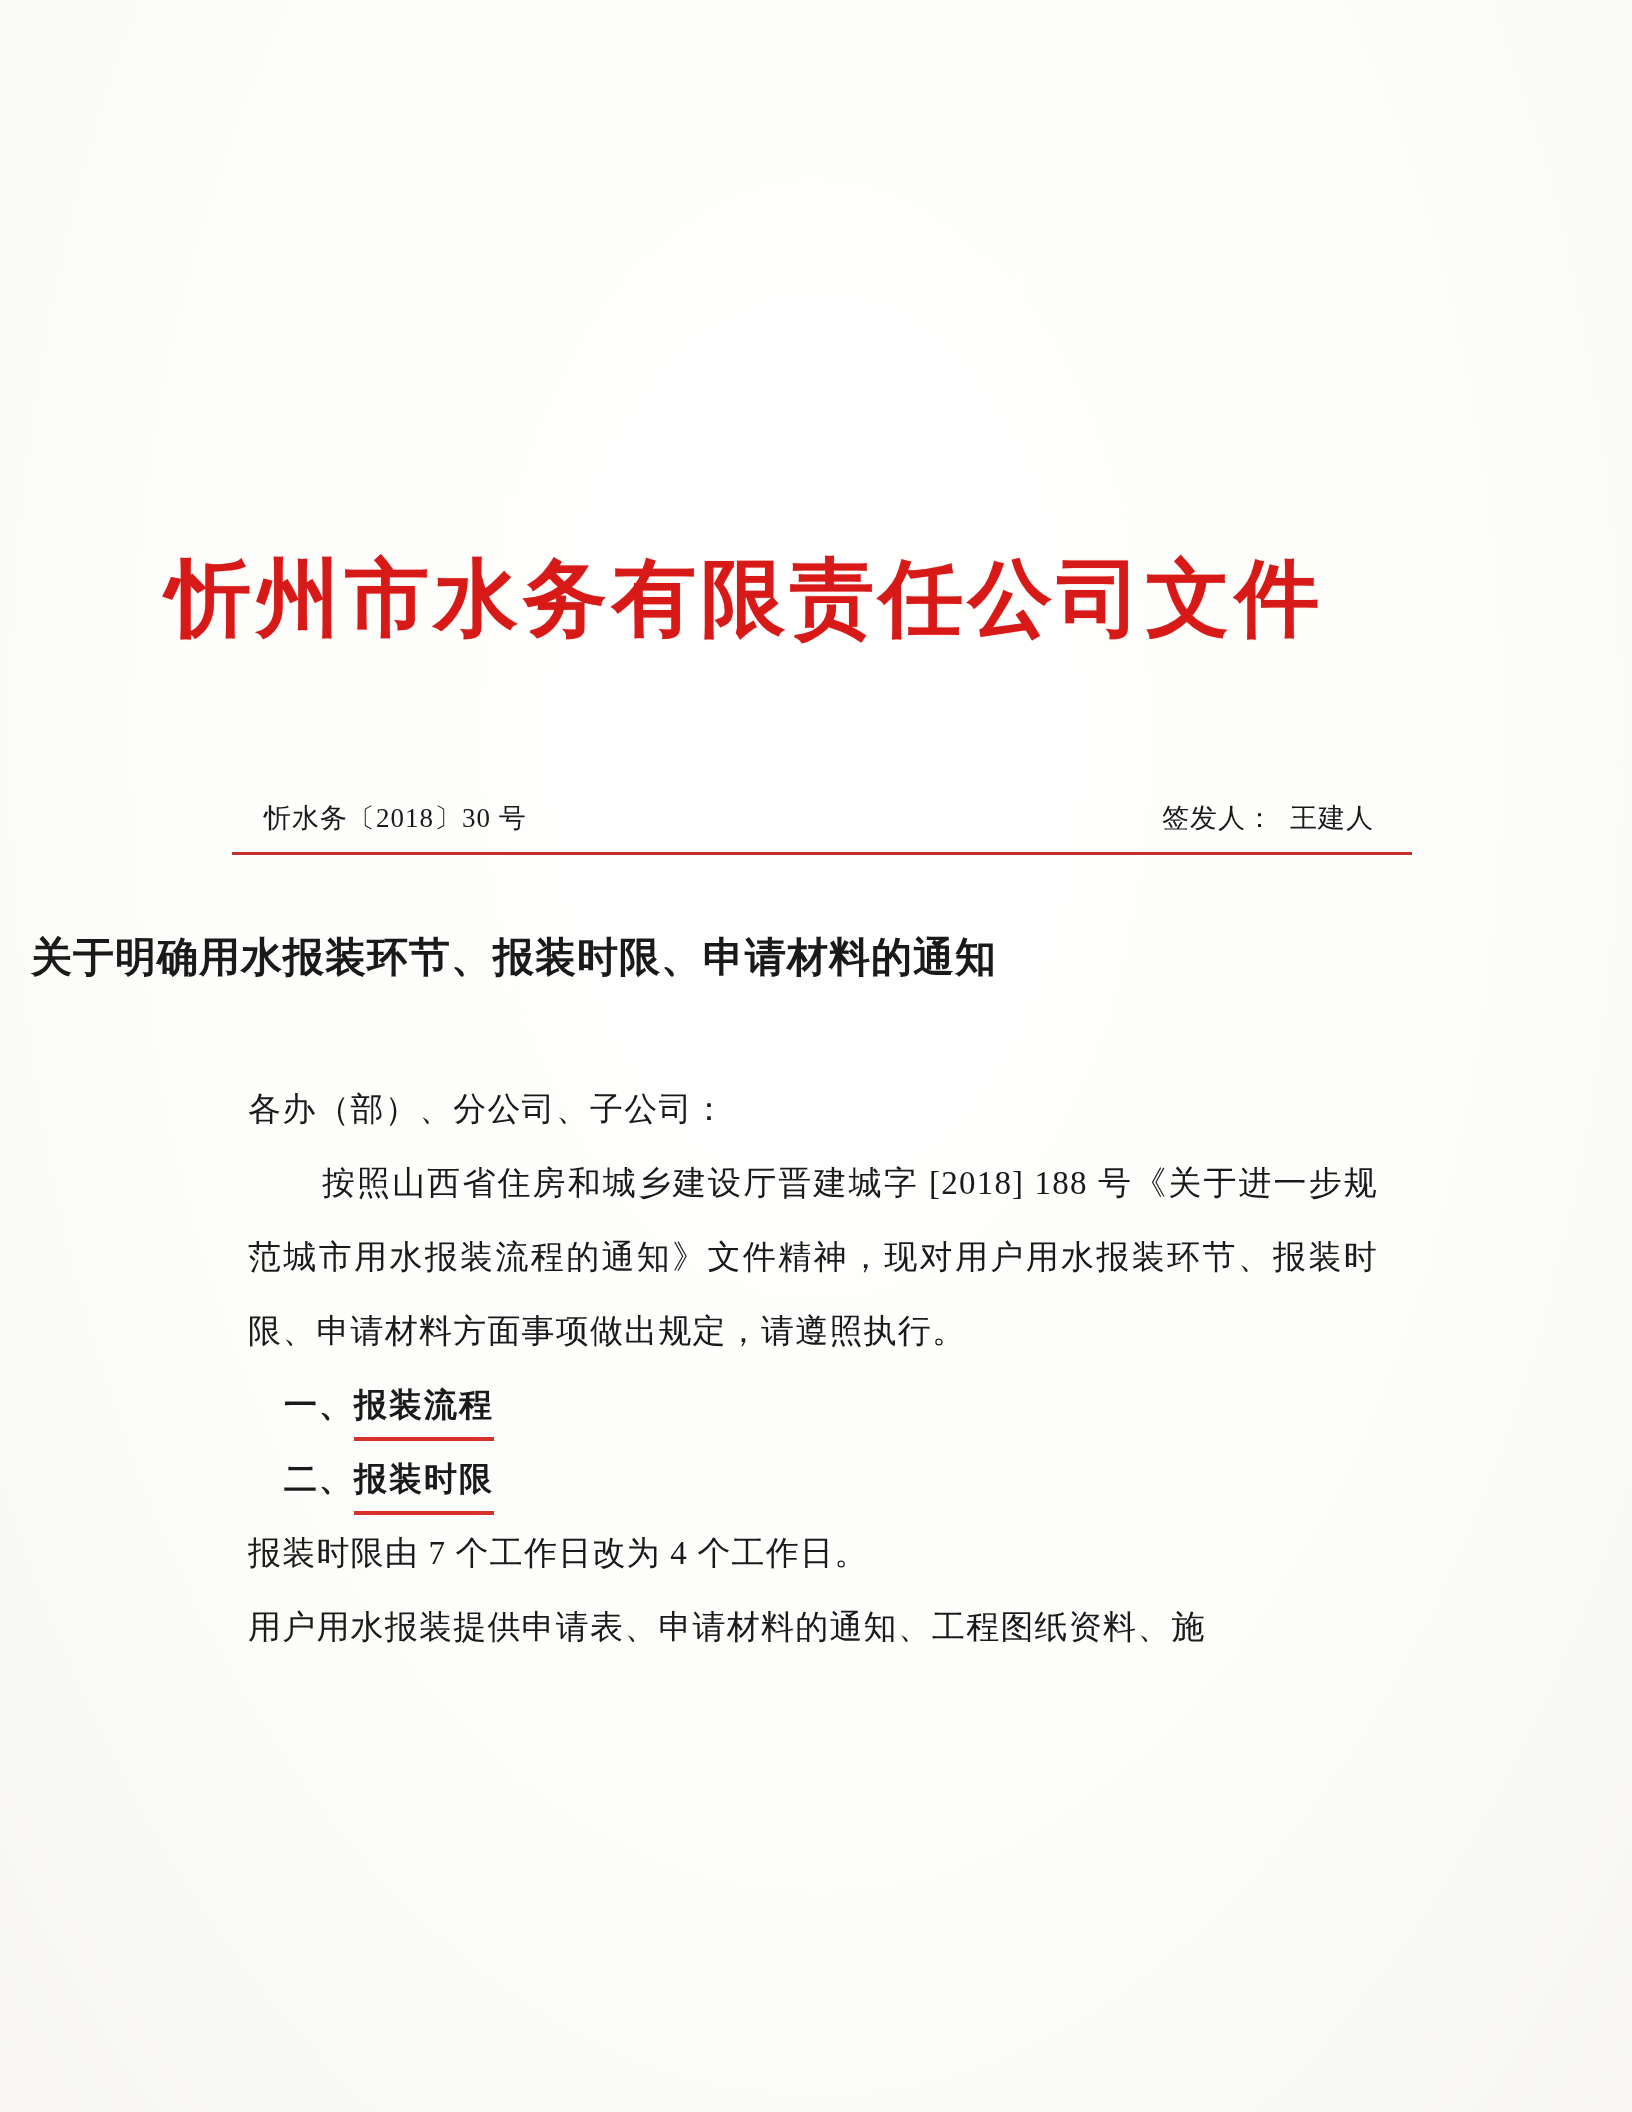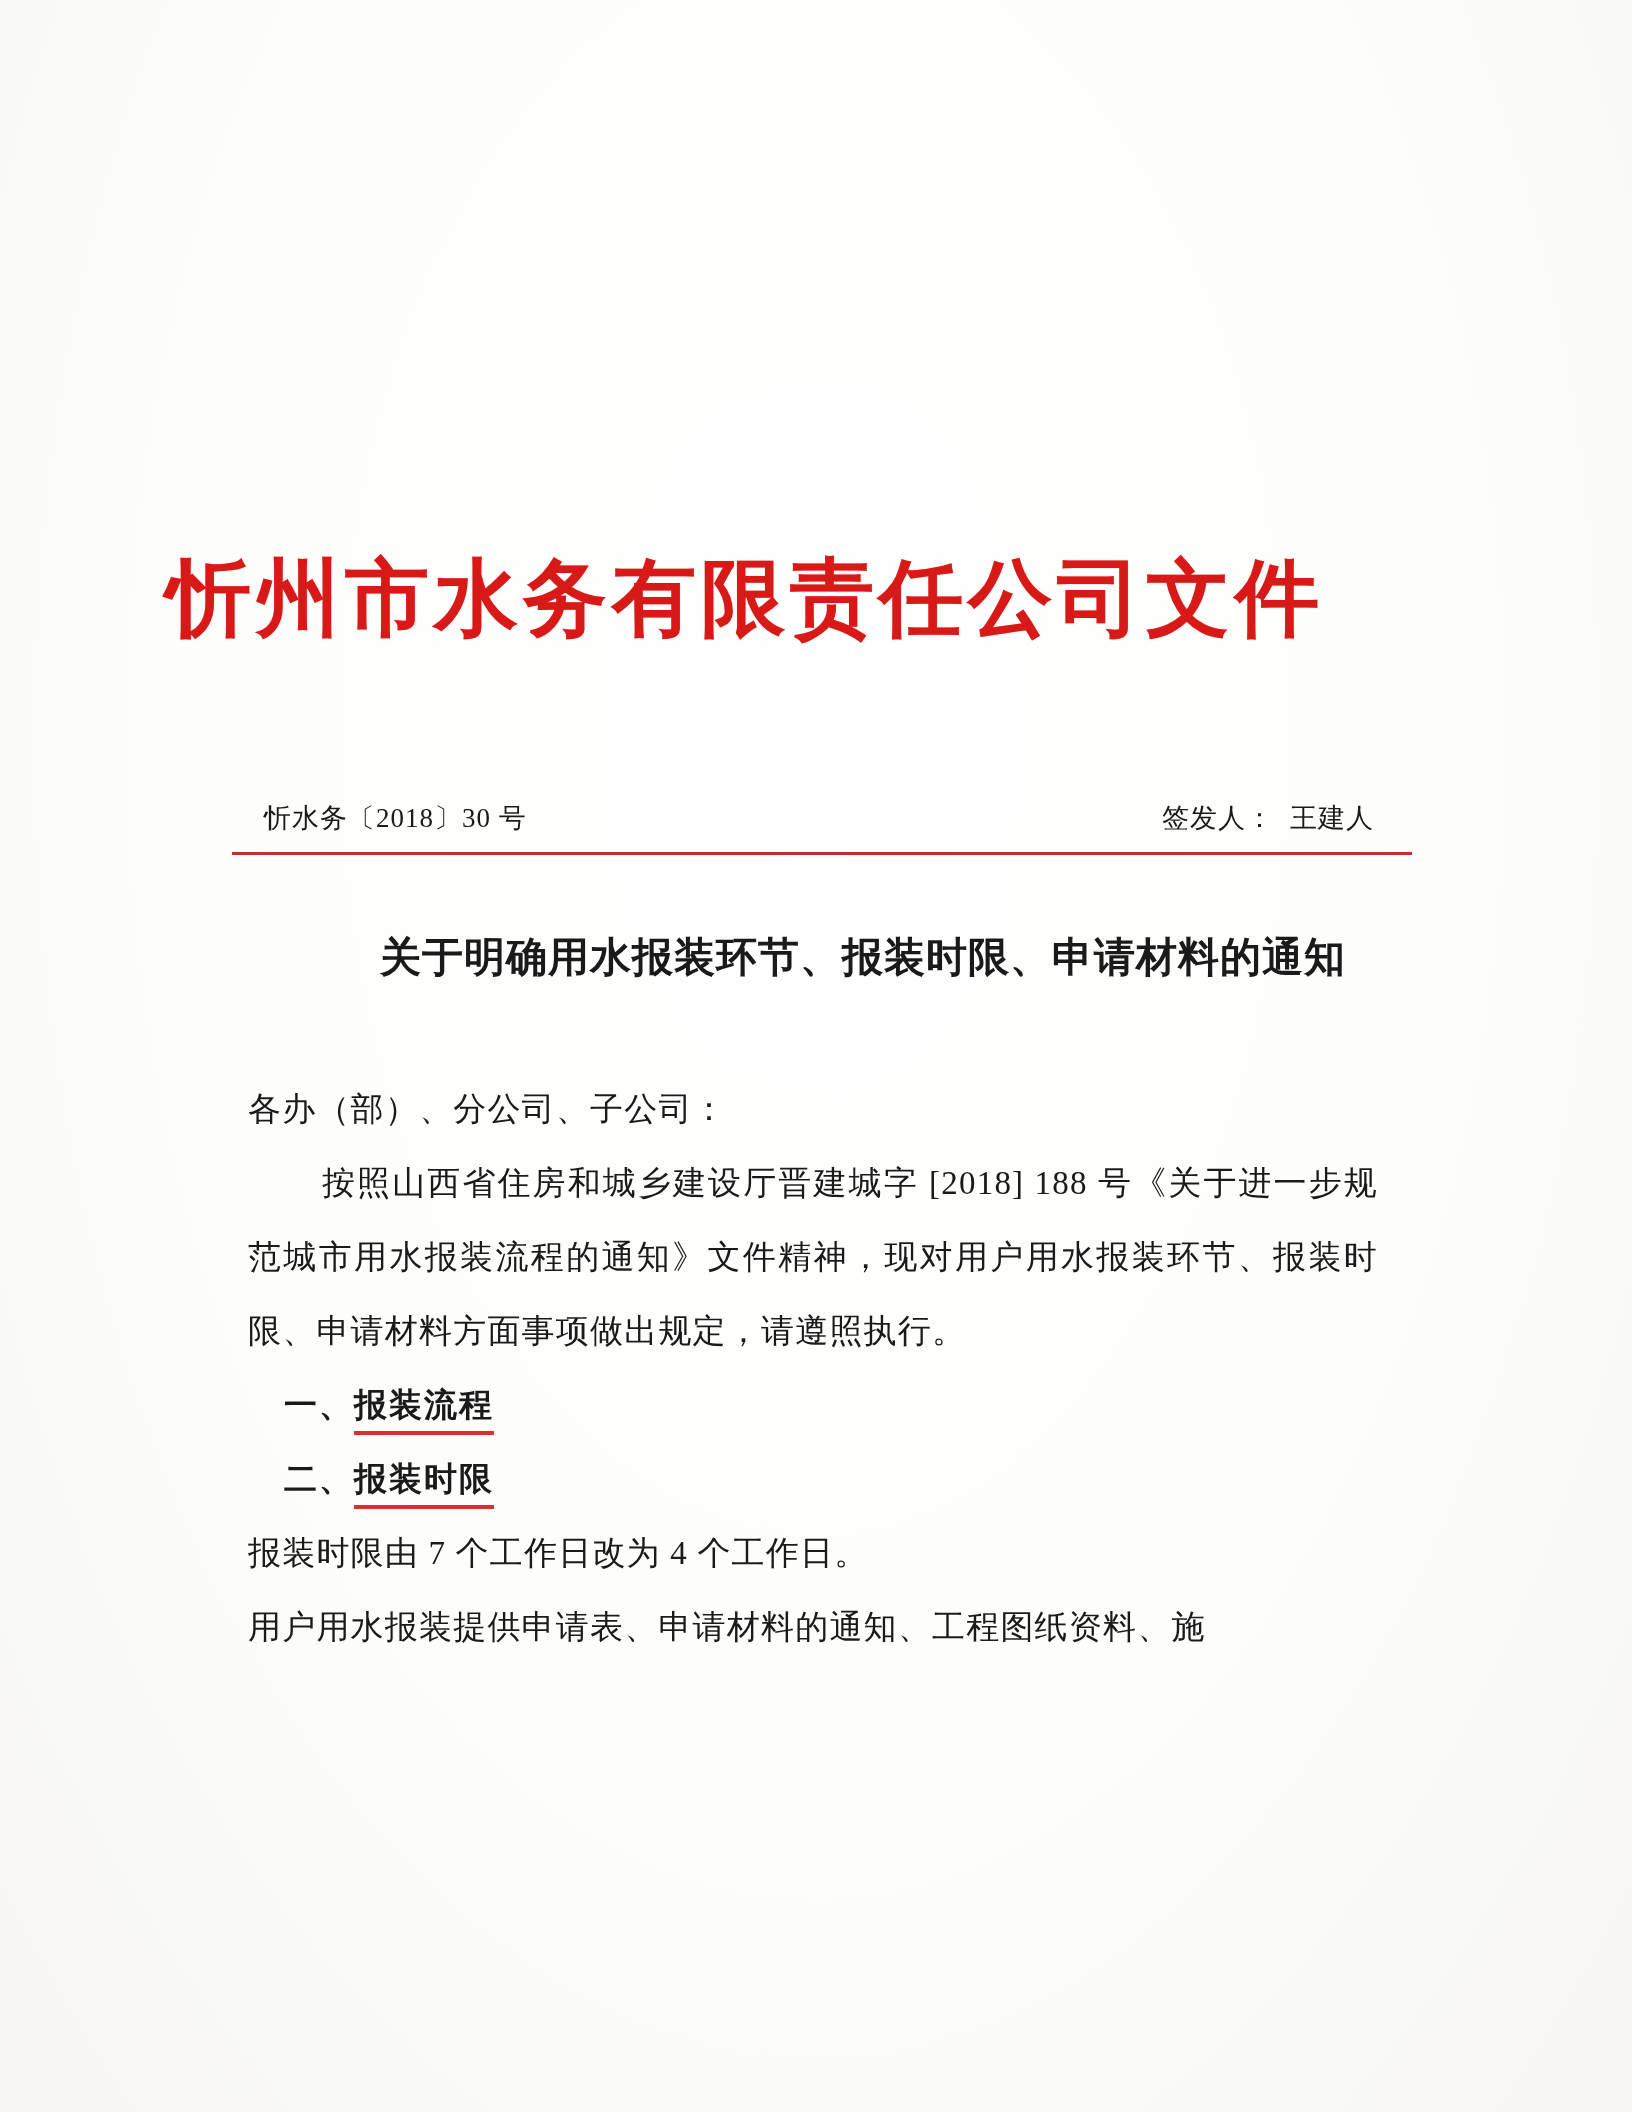--- a/index.html
+++ b/index.html
@@ -79,25 +79,26 @@
     height: 3px;
     background: #c2302c;
   }
 
   
   .doc-title {
     position: absolute;
     top: 930px;
     left: 0;
     width: 1346px;
-    text-align: right;
+    text-align: left;
     font-size: 41px;
     font-weight: bold;
     letter-spacing: 1px;
     font-family: "DejaVu Serif", "Liberation Serif", serif;
+    padding-left: 31px;
   }
 
   
   .body-block {
     position: absolute;
     top: 1072px;
     left: 248px;
     width: 1130px;
     font-size: 33px;
     line-height: 74px;
@@ -112,21 +113,21 @@
 
   .heading {
     margin: 0;
     text-indent: 36px;
     font-weight: bold;
     font-family: "DejaVu Serif", "Liberation Serif", serif;
     letter-spacing: 2px;
   }
   .heading .underlined {
     border-bottom: 4px solid #d8302b;
-    padding-bottom: 7px;
+    padding-bottom: 13px;
   }
 </style>
 </head>
 <body>
 
 <div class="page">
   <div class="paper-tint"></div>
 
   <div class="content">
 

